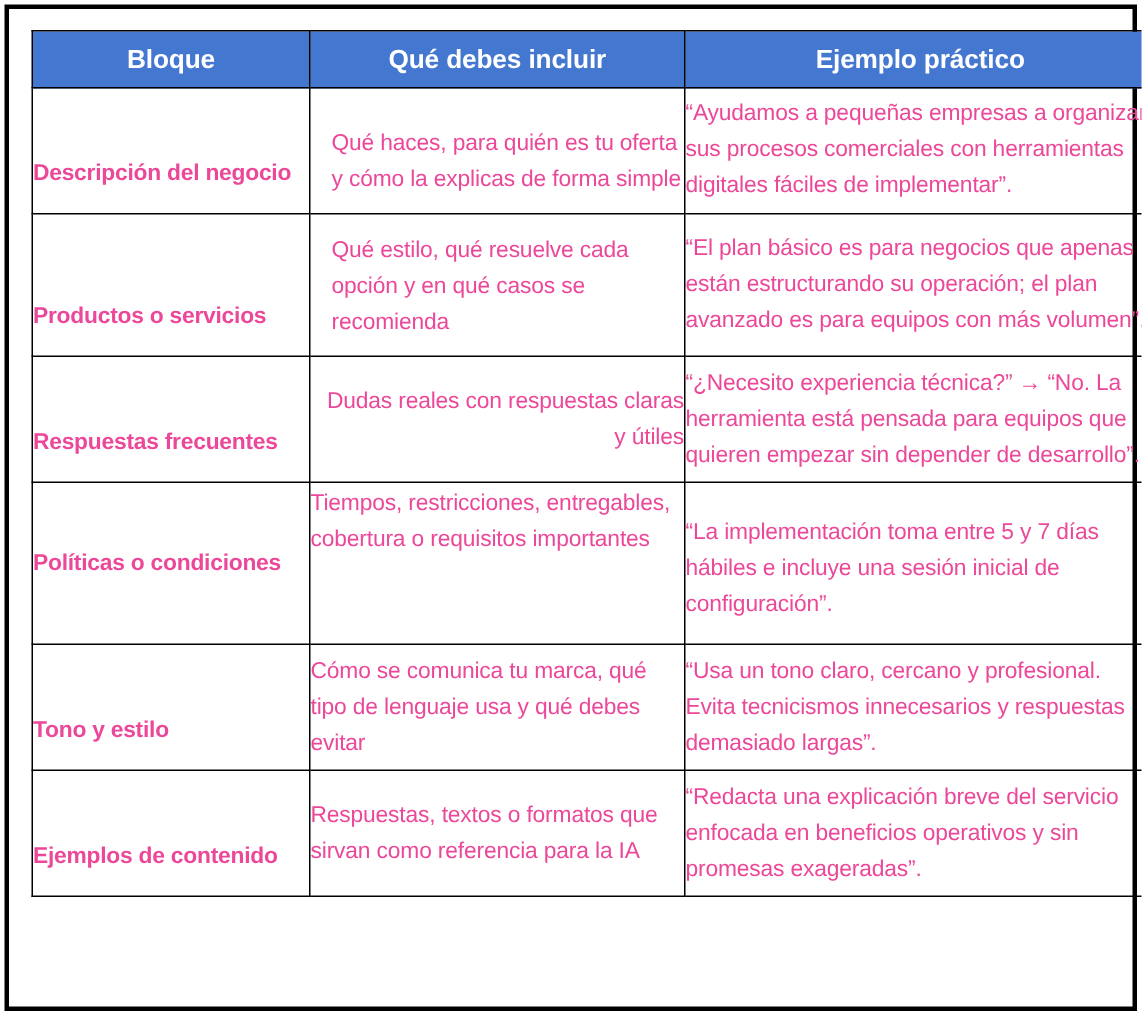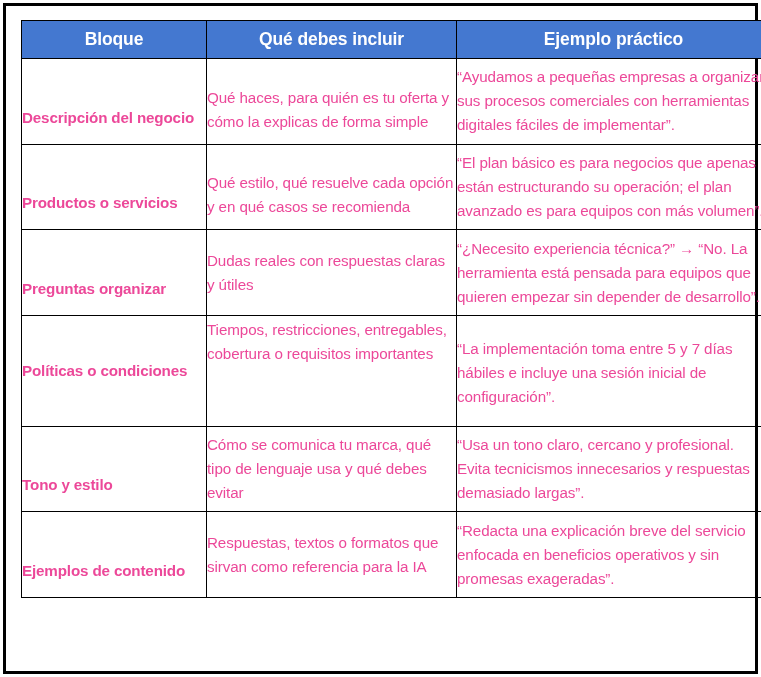--- a/index.html
+++ b/index.html
@@ -97,23 +97,23 @@
   
   tr.row-0 td.cell-bloque,
   tr.row-1 td.cell-bloque,
   tr.row-2 td.cell-bloque,
   tr.row-4 td.cell-bloque,
   tr.row-5 td.cell-bloque { vertical-align: bottom; padding-bottom: 14px; }
 
   tr.row-3 td.cell-bloque { vertical-align: middle; }
 
   tr.row-0 td.cell-incluir,
-  tr.row-1 td.cell-incluir { vertical-align: bottom; padding-bottom: 10px; }
+  tr.row-1 td.cell-incluir { vertical-align: bottom; padding-bottom: 10px; padding-left: 14px; }
 
-  tr.row-2 td.cell-incluir { vertical-align: middle; }
+  tr.row-2 td.cell-incluir { vertical-align: middle; text-align: right; }
   tr.row-3 td.cell-incluir { vertical-align: top; padding-top: 2px; }
   tr.row-4 td.cell-incluir { vertical-align: middle; }
   tr.row-5 td.cell-incluir { vertical-align: middle; }
 
   tr.row-3 td.cell-ejemplo { vertical-align: top; padding-top: 21px; }
 </style>
 </head>
 <body>
 
 <div class="table-wrap">
@@ -137,21 +137,21 @@
         <td class="cell-bloque">Descripción del negocio</td>
         <td class="cell-incluir">Qué haces, para quién es tu oferta y cómo la explicas de forma simple</td>
         <td class="cell-ejemplo">“Ayudamos a pequeñas empresas a organizar sus procesos comerciales con herramientas digitales fáciles de implementar”.</td>
       </tr>
       <tr class="row-1">
         <td class="cell-bloque">Productos o servicios</td>
         <td class="cell-incluir">Qué estilo, qué resuelve cada opción y en qué casos se recomienda</td>
         <td class="cell-ejemplo">“El plan básico es para negocios que apenas están estructurando su operación; el plan avanzado es para equipos con más volumen”.</td>
       </tr>
       <tr class="row-2">
-        <td class="cell-bloque">Preguntas organizar</td>
+        <td class="cell-bloque">Respuestas frecuentes</td>
         <td class="cell-incluir">Dudas reales con respuestas claras y útiles</td>
         <td class="cell-ejemplo">“¿Necesito experiencia técnica?” → “No. La herramienta está pensada para equipos que quieren empezar sin depender de desarrollo”.</td>
       </tr>
       <tr class="row-3">
         <td class="cell-bloque">Políticas o condiciones</td>
         <td class="cell-incluir">Tiempos, restricciones, entregables, cobertura o requisitos importantes</td>
         <td class="cell-ejemplo">“La implementación toma entre 5 y 7 días hábiles e incluye una sesión inicial de configuración”.</td>
       </tr>
       <tr class="row-4">
         <td class="cell-bloque">Tono y estilo</td>

